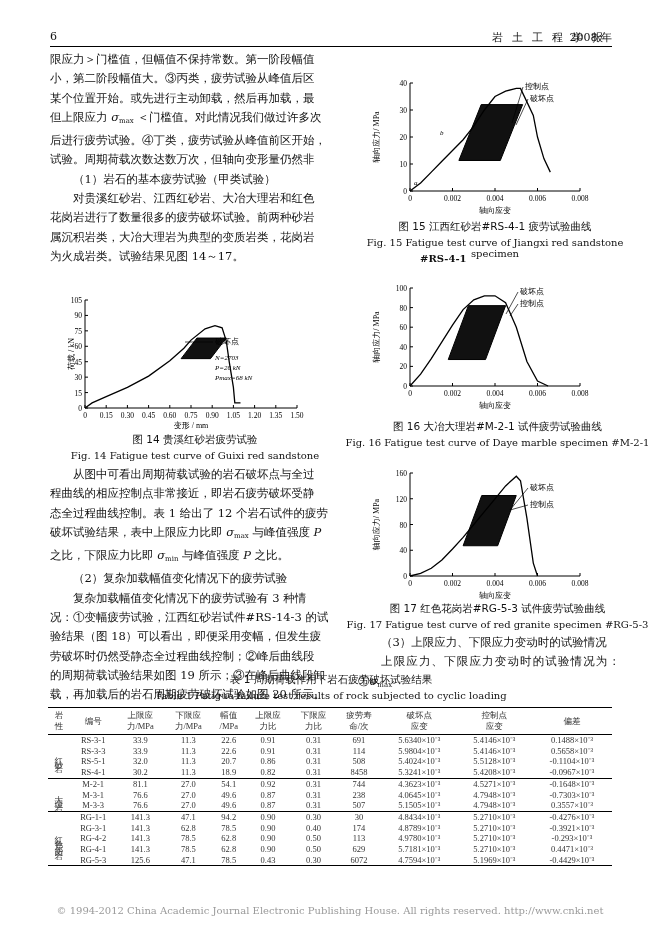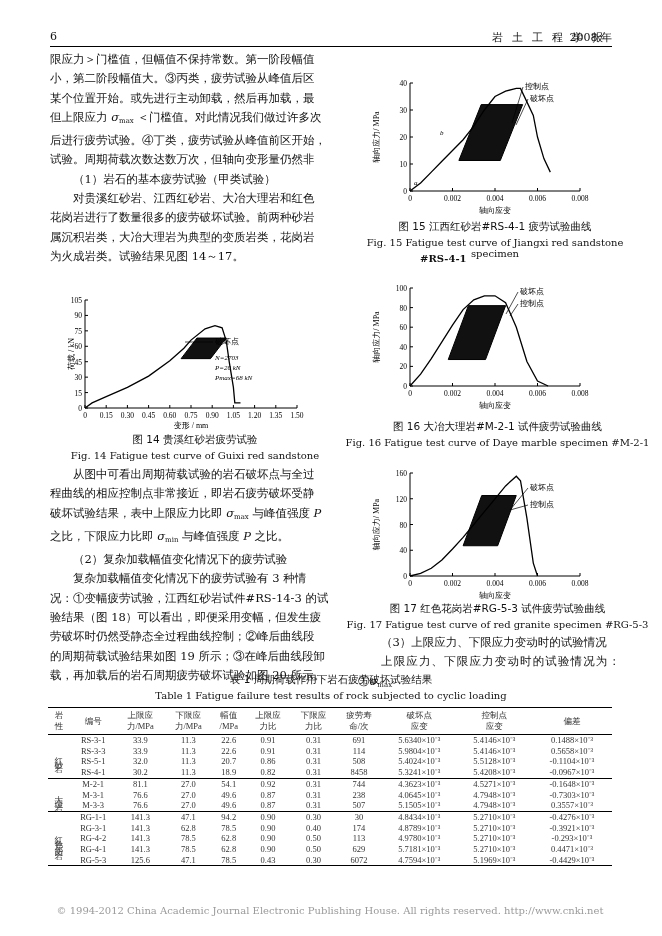--- a/index.html
+++ b/index.html
@@ -98,20 +98,21 @@
     <text x="150" y="70" font-size="7" font-style="italic">N=2703</text>
     <text x="150" y="80" font-size="7" font-style="italic">P=20 kN</text>
     <text x="150" y="90" font-size="7" font-style="italic">Pmax=68 kN</text>
   </svg>
 <div class="abs capcn" style="left:50px;top:433px;width:290px;">图 14  贵溪红砂岩疲劳试验</div>
 <div class="abs capen" style="left:50px;top:450px;width:290px;">Fig. 14 Fatigue test curve of Guixi red sandstone</div>
 
 <div class="abs col" style="left:50px;top:465px;width:282px;">
   <p class="ind">从图中可看出周期荷载试验的岩石破坏点与全过</p>
   <p>程曲线的相应控制点非常接近，即岩石疲劳破坏受静</p>
+  <p>态全过程曲线控制。表 1 给出了 12 个岩石试件的疲劳</p>
   <p><span>破坏试验结果，表中上限应力比即 </span><span class="sig">σ</span><span class="sub">max</span><span> 与峰值强度 </span><i>P</i></p>
   <p><span>之比，下限应力比即 </span><span class="sig">σ</span><span class="sub">min</span><span> 与峰值强度 </span><i>P</i><span> 之比。</span></p>
   <p class="ind">（2）复杂加载幅值变化情况下的疲劳试验</p>
   <p class="ind">复杂加载幅值变化情况下的疲劳试验有 3 种情</p>
   <p>况：①变幅疲劳试验，江西红砂岩试件#RS-14-3 的试</p>
   <p>验结果（图 18）可以看出，即便采用变幅，但发生疲</p>
   <p>劳破坏时仍然受静态全过程曲线控制；②峰后曲线段</p>
   <p>的周期荷载试验结果如图 19 所示；③在峰后曲线段卸</p>
   <p>载，再加载后的岩石周期疲劳破坏试验如图 20 所示。</p>
 </div>

